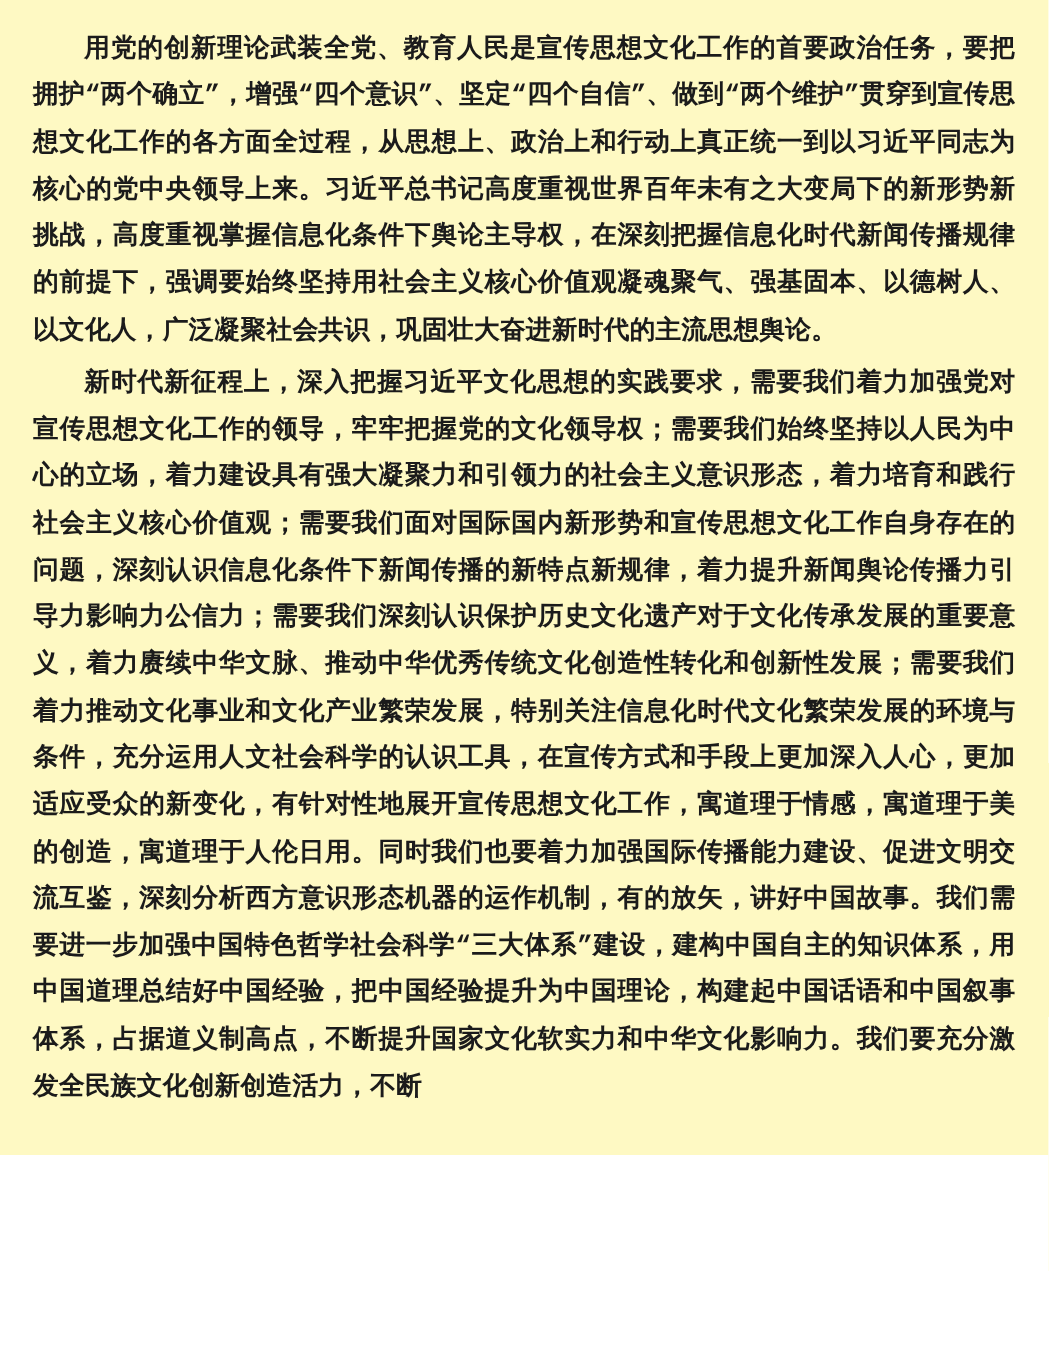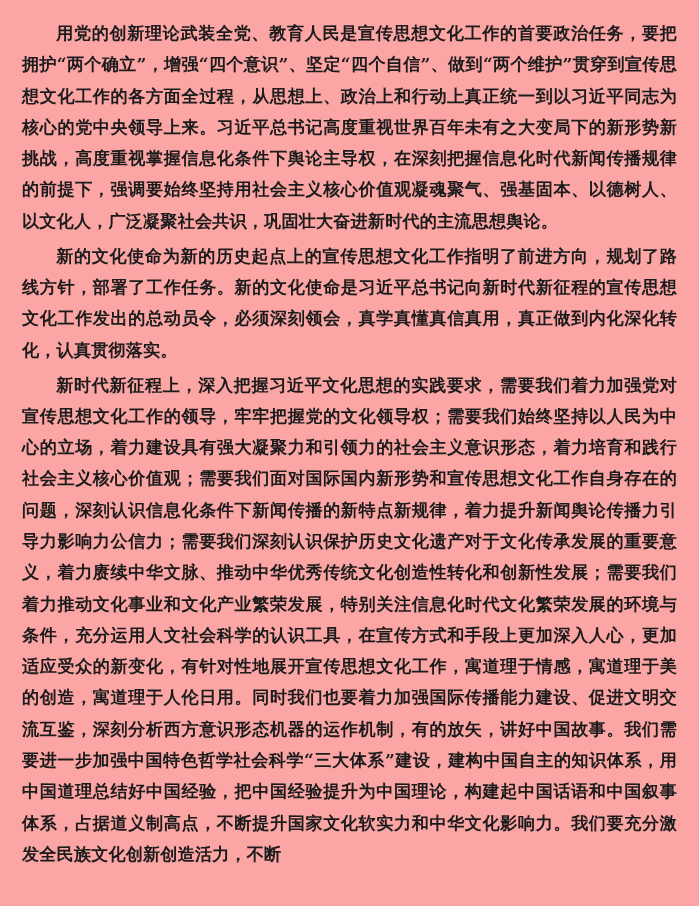--- a/index.html
+++ b/index.html
@@ -8,24 +8,25 @@
     background: #ffffff;
   }
   body {
     width: 699px;
     height: 906px;
     overflow: hidden;
     font-family: "DejaVu Serif", "Liberation Serif", serif;
   }
   .page {
     width: 699px;
-    height: 906px;
+    height: 770px;
     box-sizing: border-box;
     padding: 18px 22px 0 22px;
-    background: #fca5a5;
+    background: #fef9c3;
+    font-family: Liberation Mono, monospace;
   }
   .doc-body {
     color: #1b1b1b;
   }
   p.para {
     margin: 0 0 0 0;
     font-size: 17.1px;
     line-height: 1.83;
     text-align: justify;
     text-justify: inter-ideograph;
@@ -37,16 +38,15 @@
   p.para + p.para {
     margin-top: 0.22em;
   }
 </style>
 </head>
 <body>
 
 <div class="page">
   <div class="doc-body">
     <p class="para">用党的创新理论武装全党、教育人民是宣传思想文化工作的首要政治任务，要把拥护“两个确立”，增强“四个意识”、坚定“四个自信”、做到“两个维护”贯穿到宣传思想文化工作的各方面全过程，从思想上、政治上和行动上真正统一到以习近平同志为核心的党中央领导上来。习近平总书记高度重视世界百年未有之大变局下的新形势新挑战，高度重视掌握信息化条件下舆论主导权，在深刻把握信息化时代新闻传播规律的前提下，强调要始终坚持用社会主义核心价值观凝魂聚气、强基固本、以德树人、以文化人，广泛凝聚社会共识，巩固壮大奋进新时代的主流思想舆论。</p>
-    <p class="para">新的文化使命为新的历史起点上的宣传思想文化工作指明了前进方向，规划了路线方针，部署了工作任务。新的文化使命是习近平总书记向新时代新征程的宣传思想文化工作发出的总动员令，必须深刻领会，真学真懂真信真用，真正做到内化深化转化，认真贯彻落实。</p>
     <p class="para">新时代新征程上，深入把握习近平文化思想的实践要求，需要我们着力加强党对宣传思想文化工作的领导，牢牢把握党的文化领导权；需要我们始终坚持以人民为中心的立场，着力建设具有强大凝聚力和引领力的社会主义意识形态，着力培育和践行社会主义核心价值观；需要我们面对国际国内新形势和宣传思想文化工作自身存在的问题，深刻认识信息化条件下新闻传播的新特点新规律，着力提升新闻舆论传播力引导力影响力公信力；需要我们深刻认识保护历史文化遗产对于文化传承发展的重要意义，着力赓续中华文脉、推动中华优秀传统文化创造性转化和创新性发展；需要我们着力推动文化事业和文化产业繁荣发展，特别关注信息化时代文化繁荣发展的环境与条件，充分运用人文社会科学的认识工具，在宣传方式和手段上更加深入人心，更加适应受众的新变化，有针对性地展开宣传思想文化工作，寓道理于情感，寓道理于美的创造，寓道理于人伦日用。同时我们也要着力加强国际传播能力建设、促进文明交流互鉴，深刻分析西方意识形态机器的运作机制，有的放矢，讲好中国故事。我们需要进一步加强中国特色哲学社会科学“三大体系”建设，建构中国自主的知识体系，用中国道理总结好中国经验，把中国经验提升为中国理论，构建起中国话语和中国叙事体系，占据道义制高点，不断提升国家文化软实力和中华文化影响力。我们要充分激发全民族文化创新创造活力，不断</p>
   </div>
 </div>
 
 </body></html>

